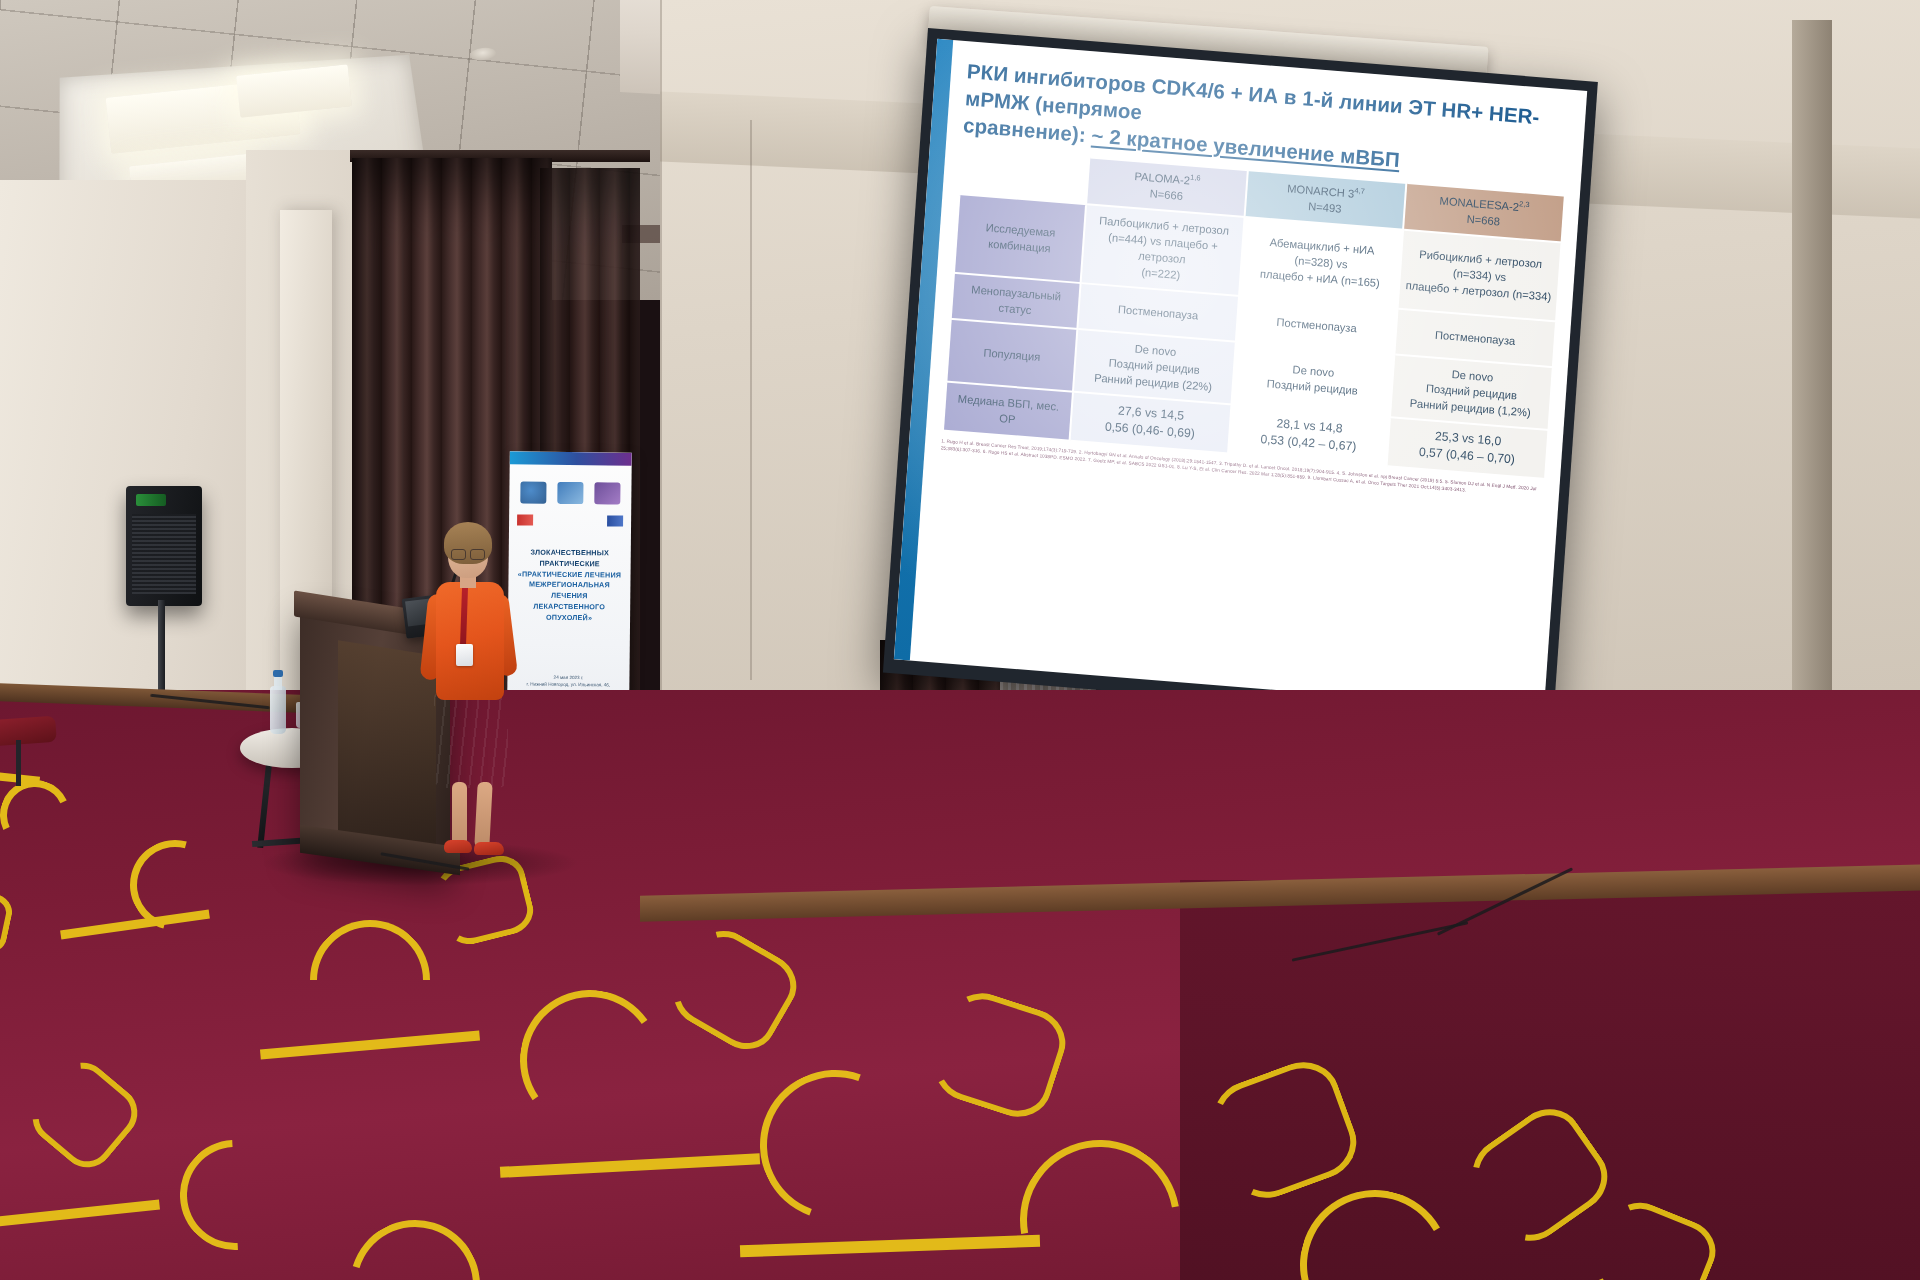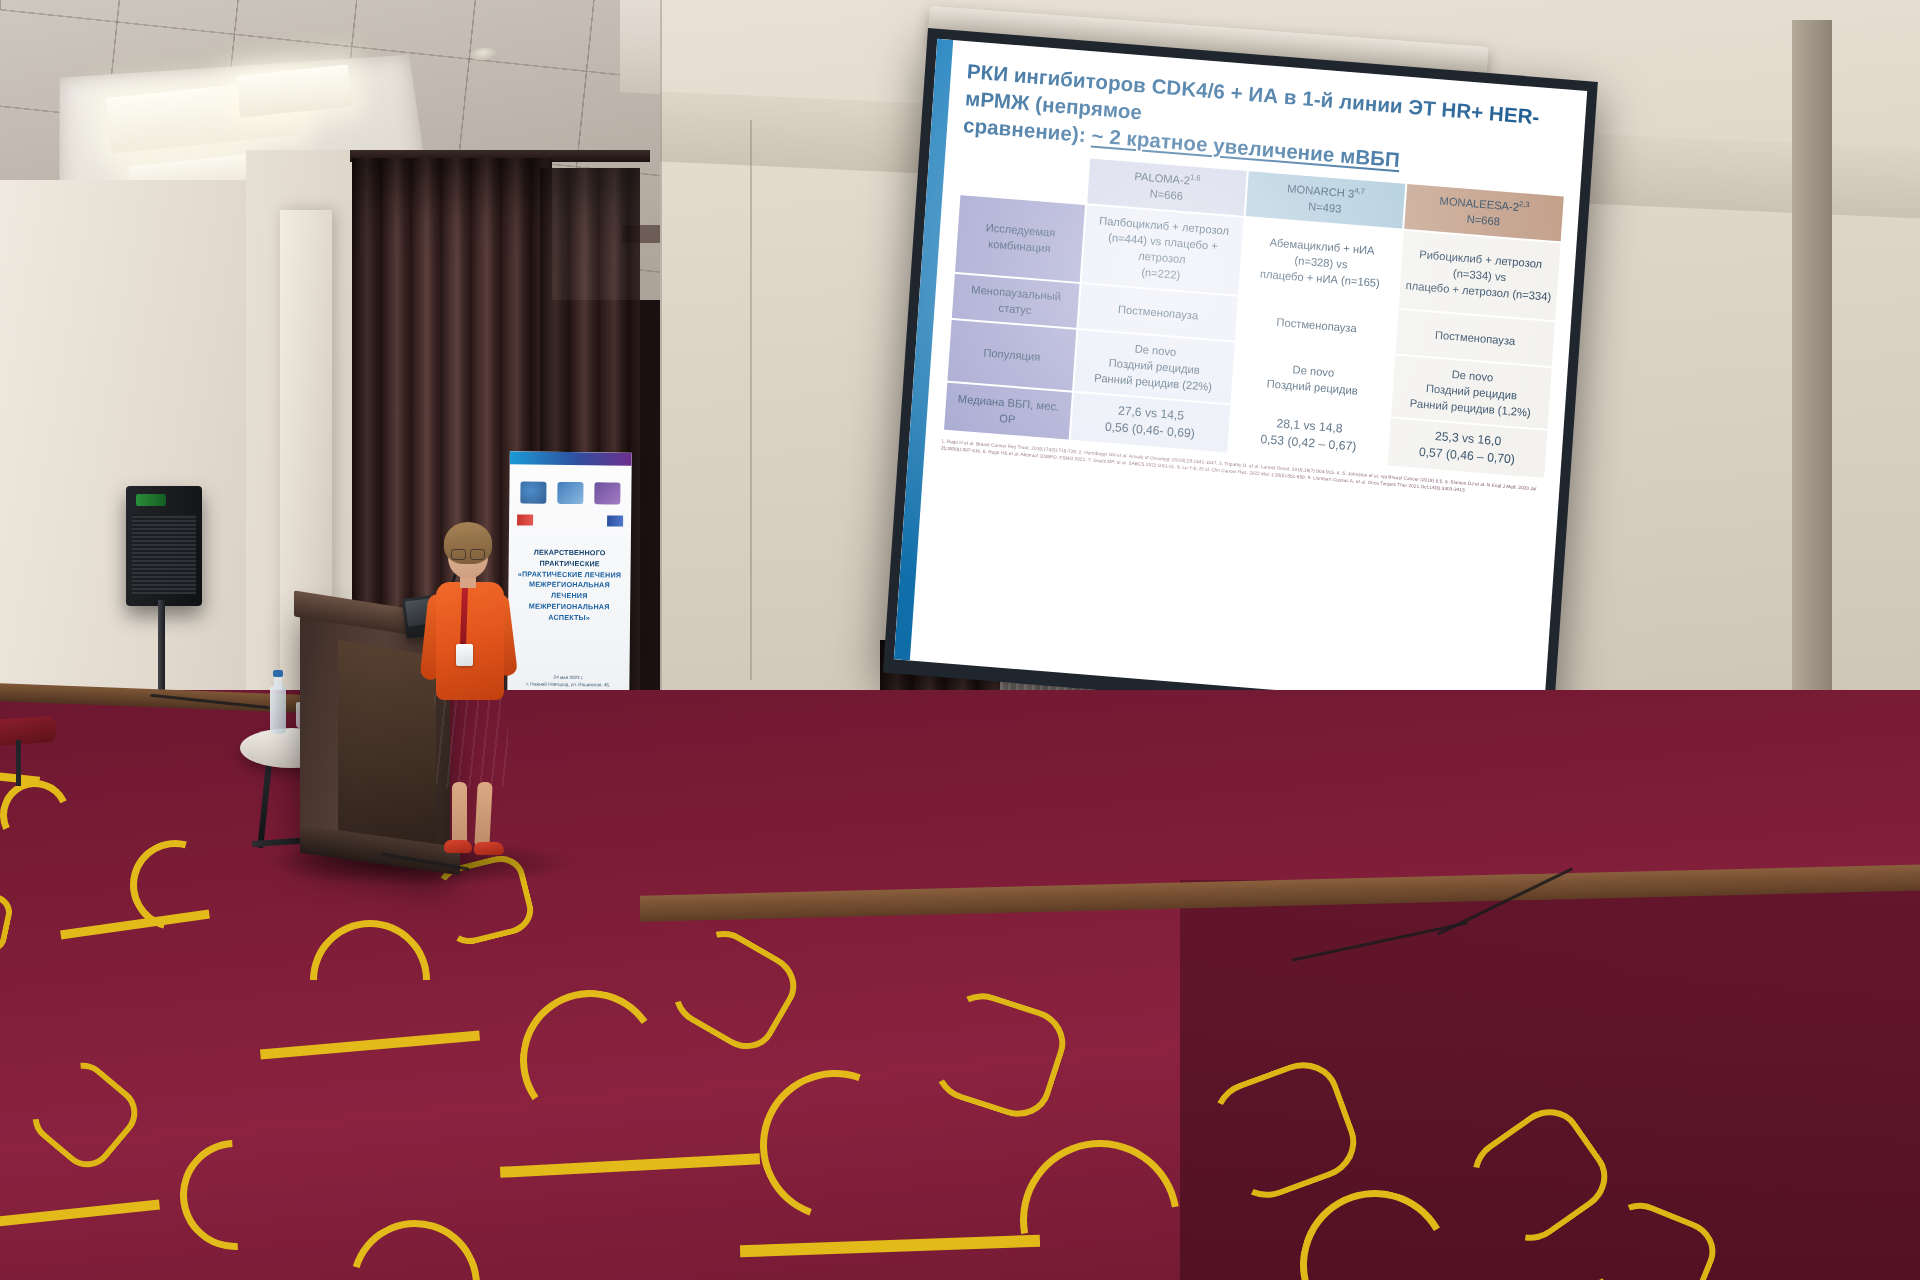--- a/index.html
+++ b/index.html
@@ -610,26 +610,26 @@
     <div class="rollup-logos">
       <div class="logo-blob lb1"></div>
       <div class="logo-blob lb2"></div>
       <div class="logo-blob lb3"></div>
     </div>
     <div class="rollup-marks">
       <div class="mark-r"></div>
       <div class="mark-b"></div>
     </div>
     <div class="rollup-title">
-      <div>ЛЕКАРСТВЕННОГО</div>
+      <div>ЗЛОКАЧЕСТВЕННЫХ</div>
       <div>ПРАКТИЧЕСКИЕ</div>
       <div class="em">«ПРАКТИЧЕСКИЕ ЛЕЧЕНИЯ</div>
       <div class="em">МЕЖРЕГИОНАЛЬНАЯ ЛЕЧЕНИЯ</div>
-      <div class="em">МЕЖРЕГИОНАЛЬНАЯ</div>
-      <div class="em">АСПЕКТЫ»</div>
+      <div class="em">ЛЕКАРСТВЕННОГО</div>
+      <div class="em">ОПУХОЛЕЙ»</div>
     </div>
     <div class="rollup-foot">
       <div>24 мая 2023 г.</div>
       <div>г. Нижний Новгород, ул. Ильинская, 46,</div>
       <div>конференц-зал гостиницы Курт Ярд</div>
     </div>
   </div>
   <div class="rollup-stand"></div>
   <div class="rollup-leg" style="left:516px;"></div>
   <div class="rollup-leg" style="left:624px;"></div>

